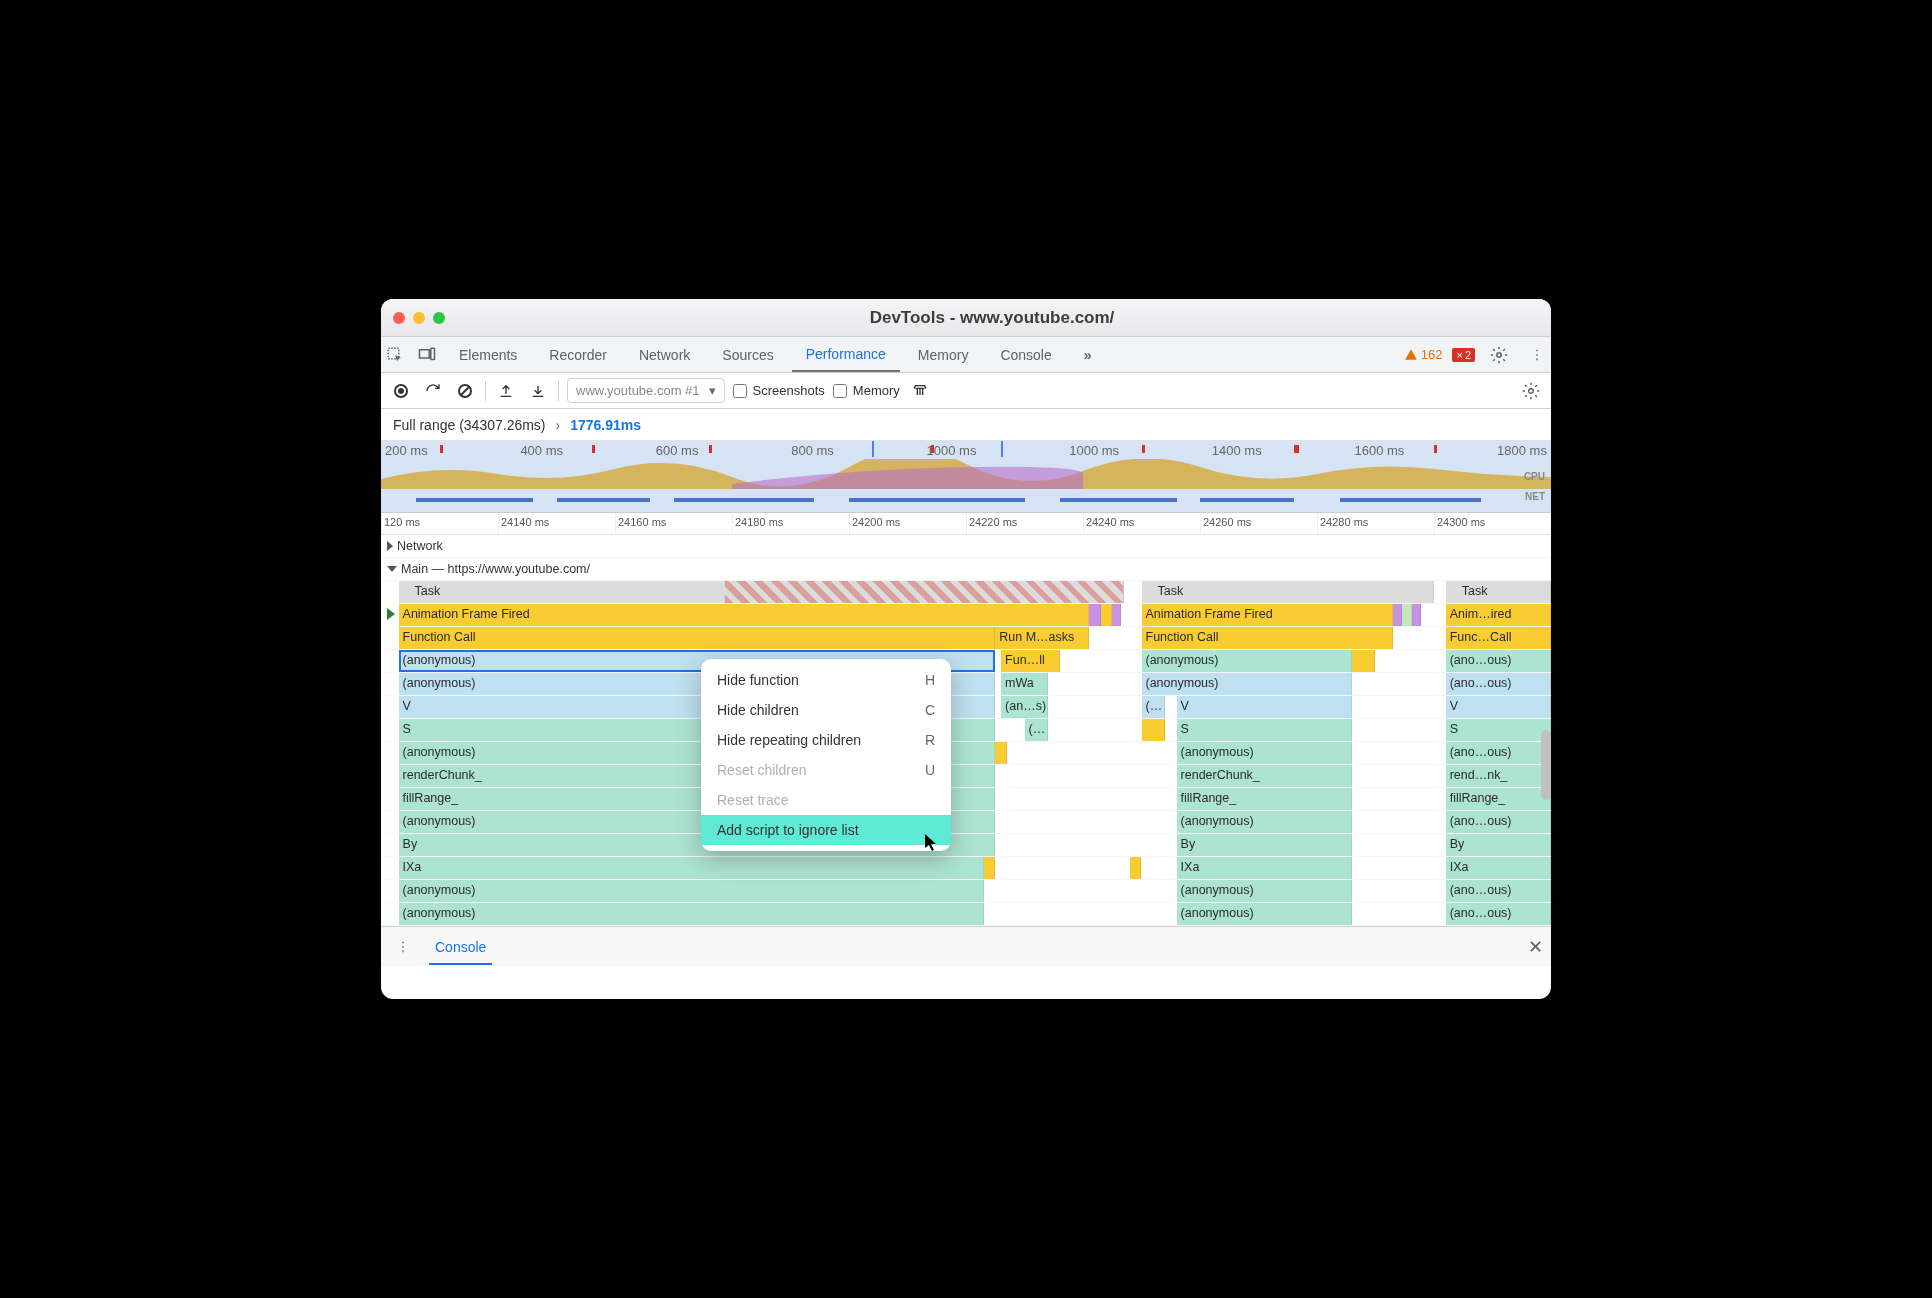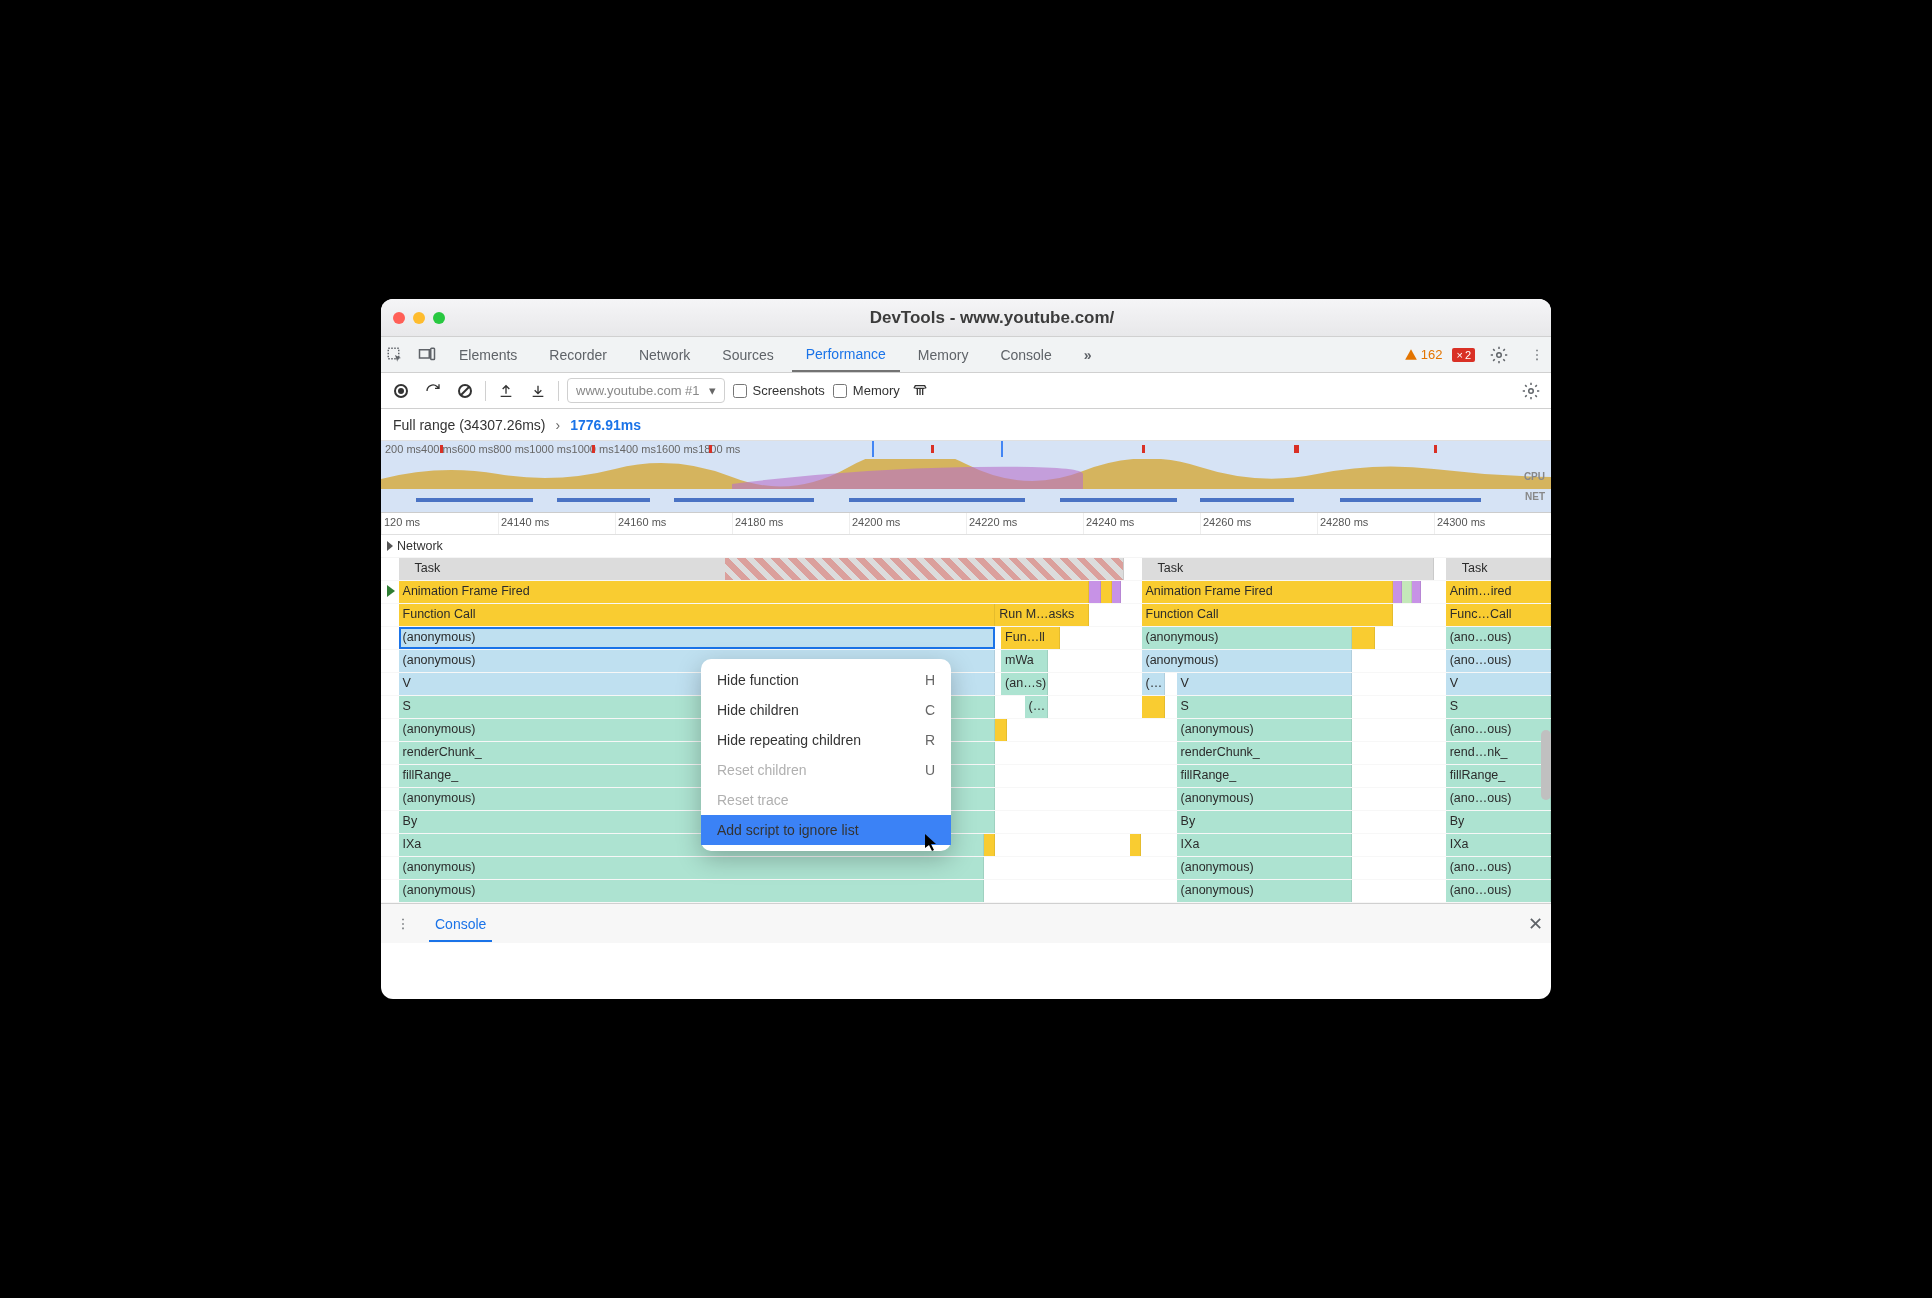--- a/index.html
+++ b/index.html
@@ -25,21 +25,21 @@
 .tb-select { border: 1px solid #d0d0d0; border-radius: 4px; padding: 4px 24px 4px 8px; color: #888; font-size: 13px; background: #fff; position: relative; }
 .tb-select::after { content: "▾"; position: absolute; right: 8px; color: #666; }
 .tb-check { display: flex; align-items: center; gap: 6px; color: #333; font-size: 13px; }
 .tb-check input { width: 14px; height: 14px; }
 .tb-right { margin-left: auto; }
 .breadcrumb { height: 32px; display: flex; align-items: center; padding: 0 12px; gap: 10px; font-size: 14px; border-bottom: 1px solid #e0e0e0; }
 .bc-item { color: #333; }
 .bc-active { color: #1a73e8; font-weight: 600; }
 .bc-sep { color: #666; }
 .overview { height: 72px; background: #d6e3f5; position: relative; border-bottom: 1px solid #ccc; }
-.ov-ticks { display: flex; justify-content: flex-start; padding: 2px 4px; font-size: 11px; color: #666; position: absolute; top: 0; left: 0; right: 0; }
+.ov-ticks { display: flex; justify-content: space-between; padding: 2px 4px; font-size: 13px; color: #666; position: absolute; top: 0; left: 0; right: 0; }
 .ov-cpu { position: absolute; top: 18px; left: 0; right: 0; height: 30px; }
 .ov-label { position: absolute; right: 6px; font-size: 10px; color: #888; font-weight: 600; }
 .ov-net { position: absolute; bottom: 6px; left: 0; right: 0; height: 8px; }
 .ov-bar { position: absolute; height: 4px; background: #4a73c4; }
 .ruler { height: 22px; background: #fff; position: relative; border-bottom: 1px solid #e0e0e0; display: flex; }
 .ruler-tick { flex: 1; font-size: 11px; color: #555; padding: 3px 0 0 2px; border-left: 1px solid #eee; }
 .tracks { position: relative; background: #fff; }
 .track-row { height: 23px; border-bottom: 1px solid rgba(0,0,0,0.04); position: relative; display: flex; align-items: center; font-size: 12.5px; }
 .track-header { padding-left: 6px; color: #333; }
 .track-header .tri { display: inline-block; width: 0; height: 0; margin-right: 4px; }
@@ -52,21 +52,21 @@
 .aff { background: #f9cc31; }
 .fc { background: #f9cc31; }
 .anon { background: #ade3d1; }
 .anon.sel { background: #bfe0f0; outline: 2px solid #1a73e8; outline-offset: -2px; z-index: 2; }
 .v { background: #bfe0f0; }
 .green { background: #ade3d1; }
 .purple { background: #c792e6; }
 .lightgreen { background: #c4e8b9; }
 .context-menu { position: absolute; top: 360px; left: 320px; width: 250px; background: #fff; border-radius: 10px; box-shadow: 0 8px 24px rgba(0,0,0,0.25); padding: 6px 0; z-index: 100; font-size: 14px; }
 .cm-item { display: flex; justify-content: space-between; padding: 7px 16px; cursor: pointer; }
-.cm-item.hover { background: #3b82f6; }
+.cm-item.hover { background: #5eead4; }
 .cm-item.disabled { color: #b0b0b0; cursor: default; }
 .cm-key { color: #666; }
 .cursor-arrow { position: absolute; top: 535px; left: 544px; z-index: 200; font-size: 16px; }
 .bottom-tabs { height: 40px; border-top: 1px solid #d0d0d0; display: flex; align-items: center; padding: 0 8px; gap: 4px; }
 .btab { padding: 0 12px; height: 100%; display: flex; align-items: center; color: #5f6368; cursor: pointer; font-size: 14px; }
 .btab.active { color: #1a73e8; border-bottom: 2px solid #1a73e8; }
 .drawer { height: 40px; border-top: 1px solid #d0d0d0; display: flex; align-items: center; padding: 0 8px; gap: 12px; background: #f7f7f7; }
 .drawer-tab { color: #1a73e8; border-bottom: 2px solid #1a73e8; padding: 10px 6px 8px; font-size: 14px; }
 .drawer-close { margin-left: auto; color: #5f6368; cursor: pointer; font-size: 18px; }
 .scroll-thumb { position: absolute; right: 0; top: 195px; width: 10px; height: 70px; background: #c0c0c0; border-radius: 5px; }
@@ -238,20 +238,24 @@
     <div class="ruler-tick">24260 ms</div>
     <div class="ruler-tick">24280 ms</div>
     <div class="ruler-tick">24300 ms</div>
   </div>
 
   <div class="tracks">
     <div class="track-row track-header">
       <span class="tri right"></span>
       <span>Network</span>
     </div>
+    <div class="track-row track-header">
+      <span class="tri down"></span>
+      <span>Main — https://www.youtube.com/</span>
+    </div>
 
     <div class="flame-row">
       <div class="flame-bar task long" style="left:1.5%;width:62%"><span style="margin-left:12px">Task</span></div>
       <div class="flame-bar task" style="left:65%;width:25%"><span style="margin-left:12px">Task</span></div>
       <div class="flame-bar task" style="left:91%;width:9%"><span style="margin-left:12px">Task</span></div>
     </div>
 
     <div class="flame-row">
       <div style="position:absolute;left:0.5%;top:4px;width:0;height:0;border-top:6px solid transparent;border-bottom:6px solid transparent;border-left:8px solid #2e7d32"></div>
       <div class="flame-bar aff" style="left:1.5%;width:59%">Animation Frame Fired</div>

